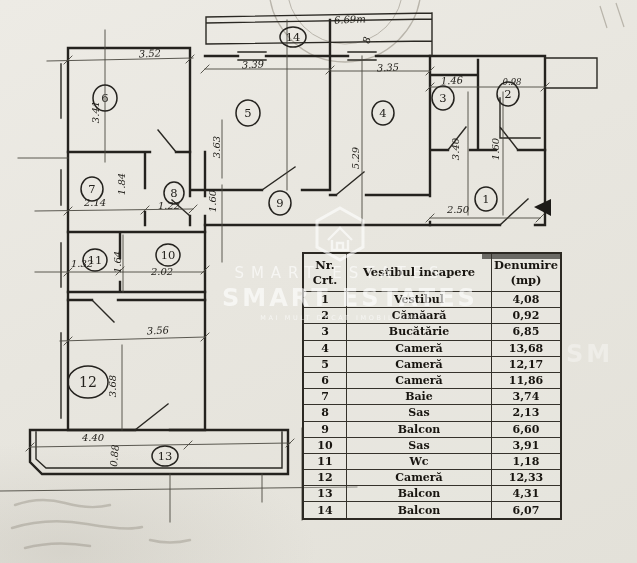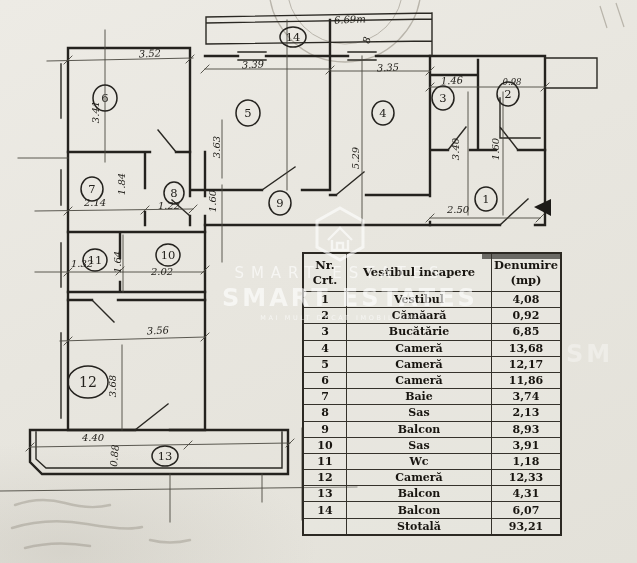--- a/index.html
+++ b/index.html
@@ -275,21 +275,21 @@
             <td>3,74</td>
           </tr>
       <tr>
             <td>8</td>
             <td>Sas</td>
             <td>2,13</td>
           </tr>
       <tr>
             <td>9</td>
             <td>Balcon</td>
-            <td>8,93</td>
+            <td>6,60</td>
           </tr>
       <tr>
             <td>10</td>
             <td>Sas</td>
             <td>3,91</td>
           </tr>
       <tr>
             <td>11</td>
             <td>Wc</td>
             <td>1,18</td>
@@ -301,25 +301,20 @@
           </tr>
       <tr>
             <td>13</td>
             <td>Balcon</td>
             <td>4,31</td>
           </tr>
       <tr>
             <td>14</td>
             <td>Balcon</td>
             <td>6,07</td>
-          </tr>
-      <tr>
-            <td></td>
-            <td>Stotală</td>
-            <td>93,21</td>
           </tr>
     </tbody>
       </table>
   </div>
 
   <div class="wm">
     <svg width="52" height="56" viewBox="0 0 52 56" style="display:block;margin:0 auto;">
       <polygon points="26,2 49,15 49,41 26,54 3,41 3,15" fill="none" stroke="rgba(255,255,255,0.62)" stroke-width="3"></polygon>
       <path d="M14,34 L26,22 L38,34 M18,34 V44 H34 V34 M23,44 V37 H29 V44" fill="none" stroke="rgba(255,255,255,0.62)" stroke-width="2.4"></path>
     </svg>

